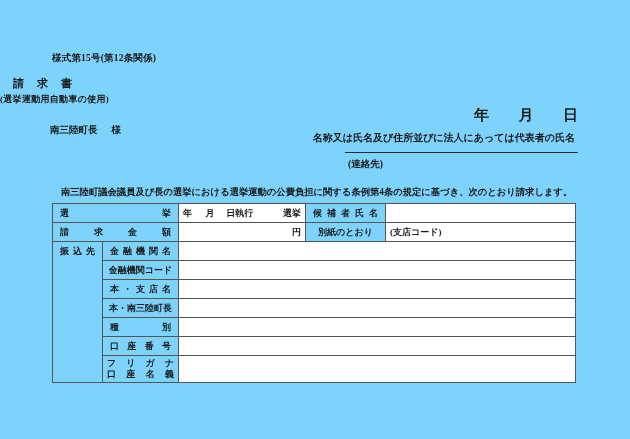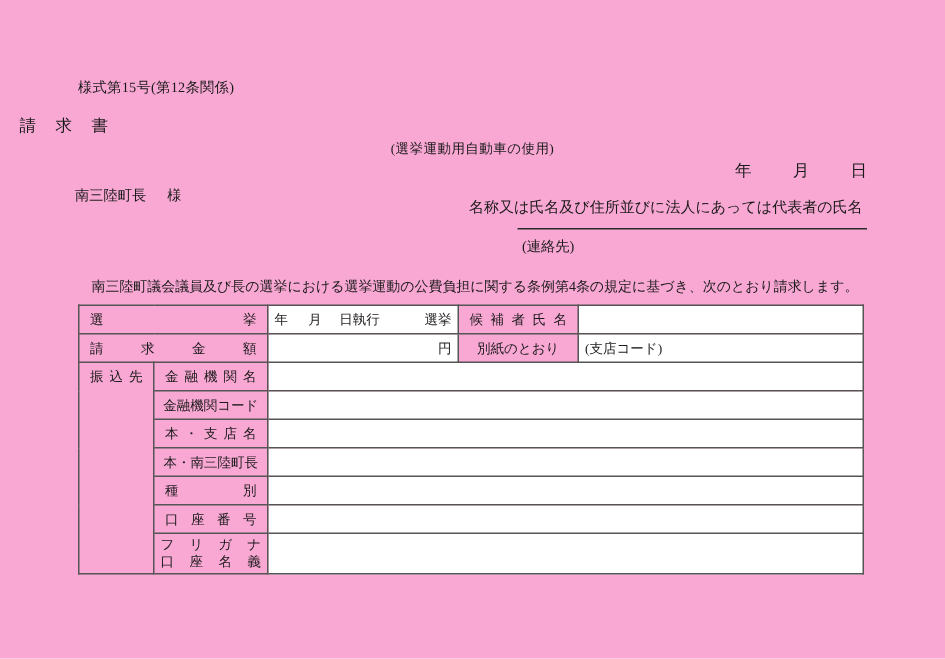--- a/index.html
+++ b/index.html
@@ -11,21 +11,22 @@
     width: 630px;
     height: 439px;
     font-family: "Liberation Serif", "DejaVu Serif", serif;
     color: #1a1a1a;
     position: relative;
     overflow: hidden;
   }
   .page {
     position: absolute;
     inset: 0;
-    background: #f9a8d4;
+    background: #7dd3fc;
+    font-weight: bold;
   }
 
   
   .form-number {
     position: absolute;
     left: 52px;
     top: 52px;
     font-size: 9.5px;
     letter-spacing: 0.2px;
     white-space: nowrap;
@@ -40,31 +41,30 @@
     font-size: 11px;
     letter-spacing: 13px;
     text-indent: 13px;
     white-space: nowrap;
   }
   .doc-subtitle {
     position: absolute;
     left: 0;
     right: 0;
     top: 93px;
-    text-align: center;
     font-size: 9px;
     letter-spacing: 0.3px;
     white-space: nowrap;
   }
 
   .date-line {
     position: absolute;
     right: 52px;
     top: 106px;
-    font-size: 11px;
+    font-size: 15px;
     white-space: nowrap;
   }
   .date-line span { display: inline-block; }
   .date-line .gap { width: 22px; }
 
   .addressee {
     position: absolute;
     left: 50px;
     top: 124px;
     font-size: 9.5px;

